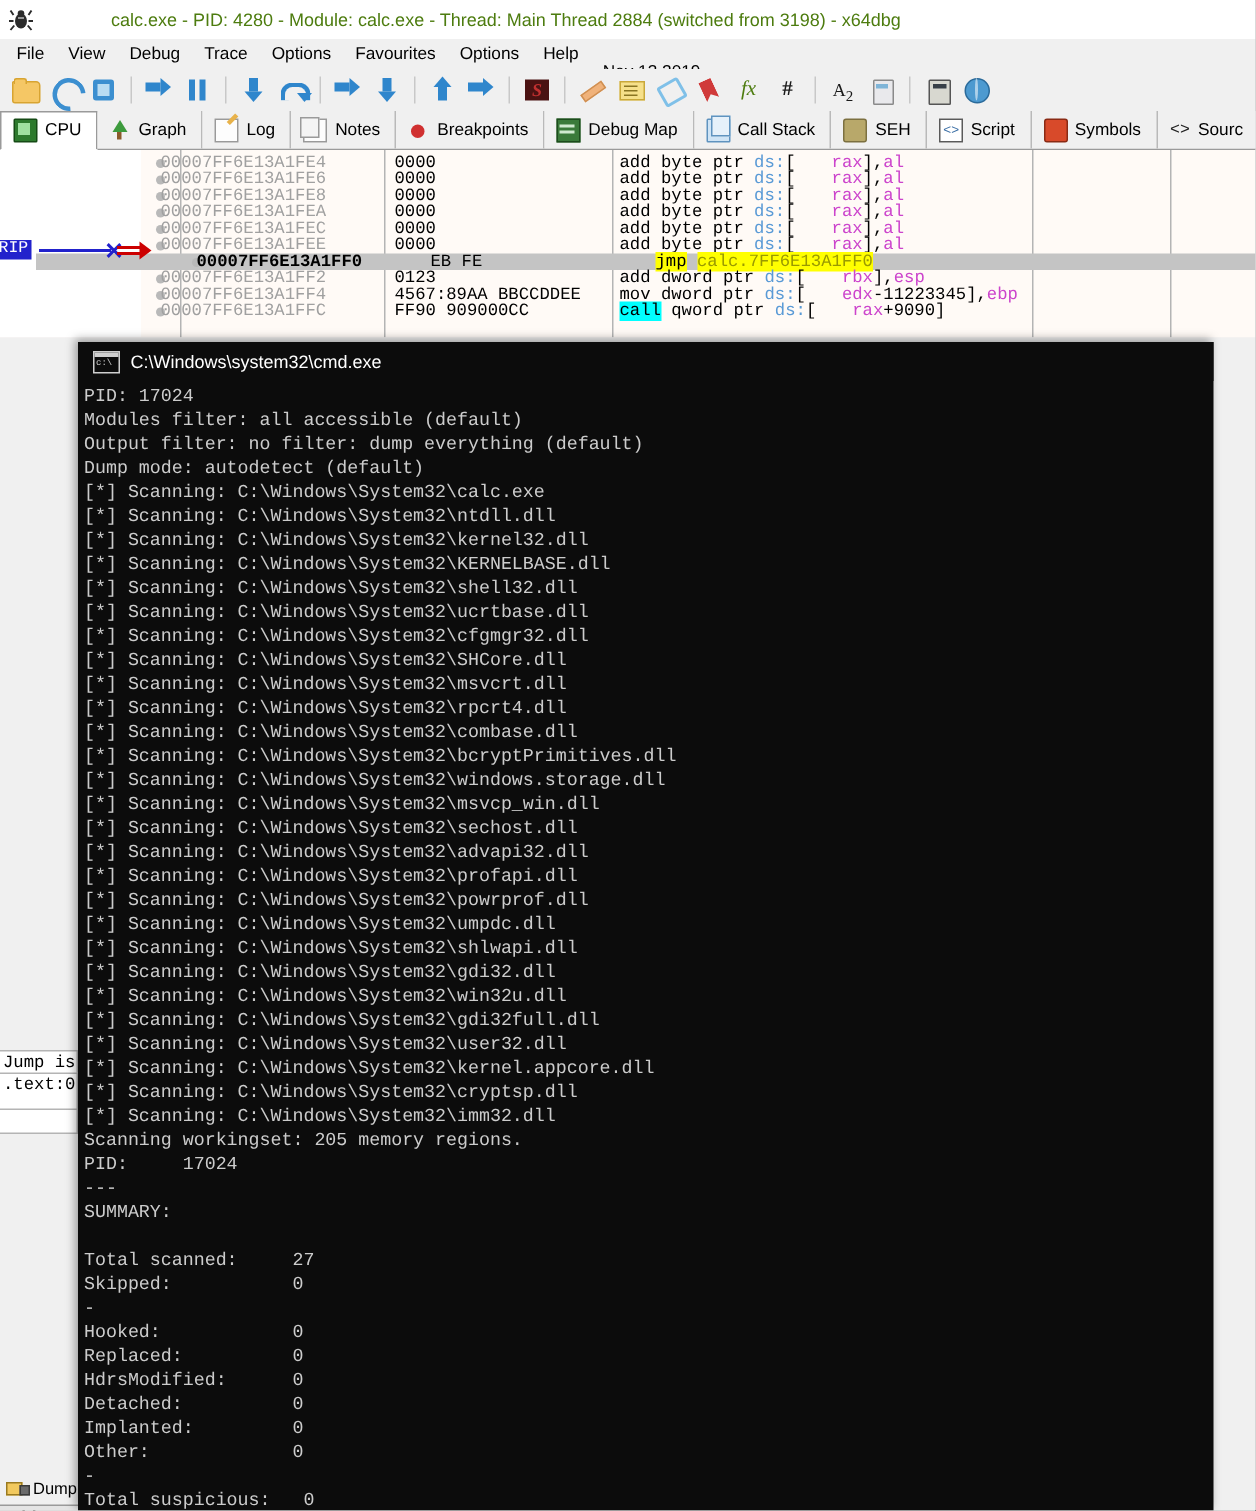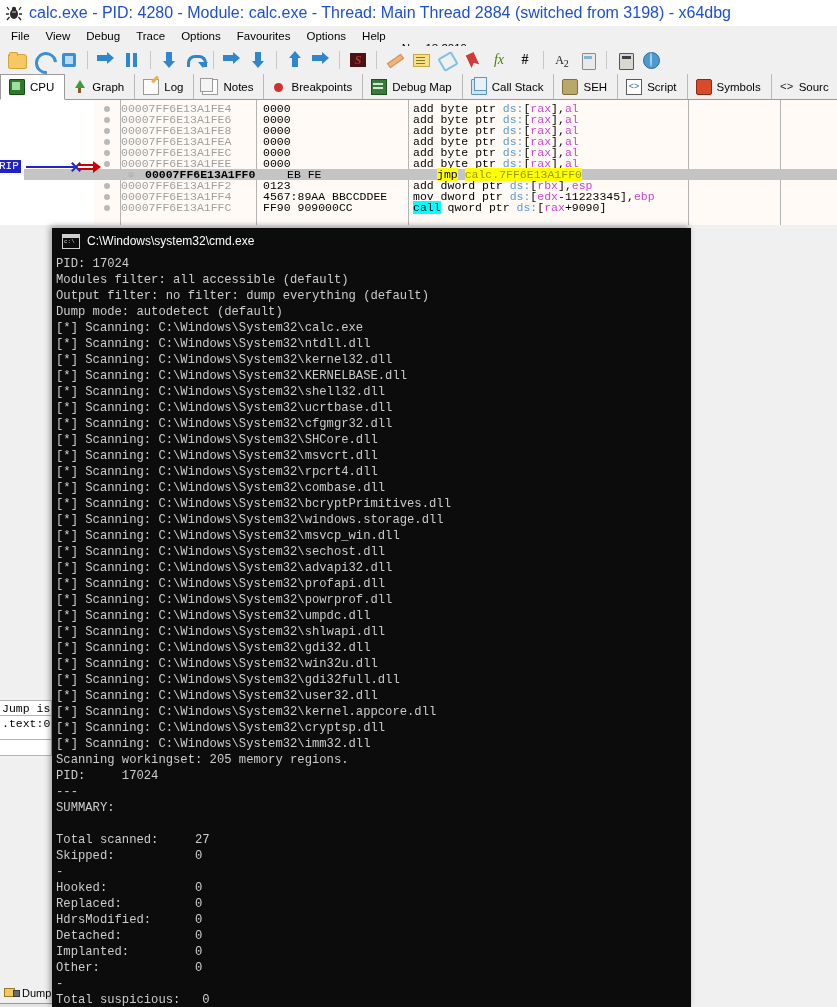--- a/index.html
+++ b/index.html
@@ -36,23 +36,24 @@
     box-sizing: border-box;
   }
   .tb-icon {
     width: 16px; height: 16px;
     margin-right: 7px;
     position: relative;
     flex: 0 0 auto;
   }
   .tb-title {
     font-family: "Liberation Sans", sans-serif;
-    font-size: 16px;
-    color: #1d4ed8;
+    font-size: 12px;
+    color: #4d7c0f;
     white-space: nowrap;
+    margin-left: 45px;
   }
 
   
   .menubar {
     position: absolute;
     left: 0; top: 26px; width: 837px; height: 20px;
     background: #f0f0f0;
     display: flex;
     align-items: center;
     padding-left: 3px;
@@ -326,42 +327,42 @@
     left: 0; width: 837px; height: 11px;
     line-height: 11px;
     white-space: pre;
   }
   .row .dot {
     position: absolute; left: 104px; top: 3px;
     width: 6px; height: 6px; border-radius: 50%;
     background: #b9b9b9;
   }
   .row .addr {
-    position: absolute; left: 121px;
+    position: absolute; left: 107px;
     color: #a0a0a0;
   }
   .row .bytes {
     position: absolute; left: 263px;
     color: #000000;
   }
   .row .text {
     position: absolute; left: 413px;
     color: #000000;
   }
   .row.cur { background: #c4c4c4; }
   .row.cur .addr { color: #000000; font-weight: bold; }
   .vline1 { position:absolute; left:256px; top:0; width:1px; height:125px; background:#b4b4b4;}
   .vline2 { position:absolute; left:408px; top:0; width:1px; height:125px; background:#b4b4b4;}
   .vline3 { position:absolute; left:688px; top:0; width:1px; height:125px; background:#b4b4b4;}
   .vline4 { position:absolute; left:780px; top:0; width:1px; height:125px; background:#b4b4b4;}
 
   .mn-add, .mn-mov { color: #000000; }
   .mn-jmp { background: #ffff00; color: #000000; }
   .mn-call { background: #00ffff; color: #000000; }
-  .op-reg { color: #cc44cc; }
+  .op-reg { color: #cc44cc; margin-left: 24px; }
   .op-seg { color: #5a9ad6; }
   .op-tgt { color: #9a9a00; }
   .op-esp { color: #cc44cc; }
 
   
   .rip-label {
     position: absolute; left: -3px; top: 160px;
     background: #2222cc; color: #ffffff;
     font-family: "Liberation Mono", monospace; font-size: 11px;
     padding: 0 2px; line-height: 13px; height: 13px;
@@ -448,21 +449,21 @@
     font-family: "Liberation Sans", sans-serif;
     font-size: 11.5px; font-weight: bold; color: #000;
     line-height: 17px; padding-left: 2px; box-sizing: border-box;
     overflow: hidden; white-space: nowrap;
   }
 
   
   #console {
     position: absolute;
     left: 52px; top: 228px;
-    width: 639px; height: 779px;
+    width: 757px; height: 779px;
     background: #0c0c0c;
     box-shadow: -2px -2px 6px rgba(0,0,0,.35);
     overflow: hidden;
   }
   .con-title {
     position: absolute; left: 0; top: 0; width: 785px; height: 26px;
     background: #0c0c0c;
     display: flex; align-items: center; padding-left: 10px;
     box-sizing: border-box;
   }

